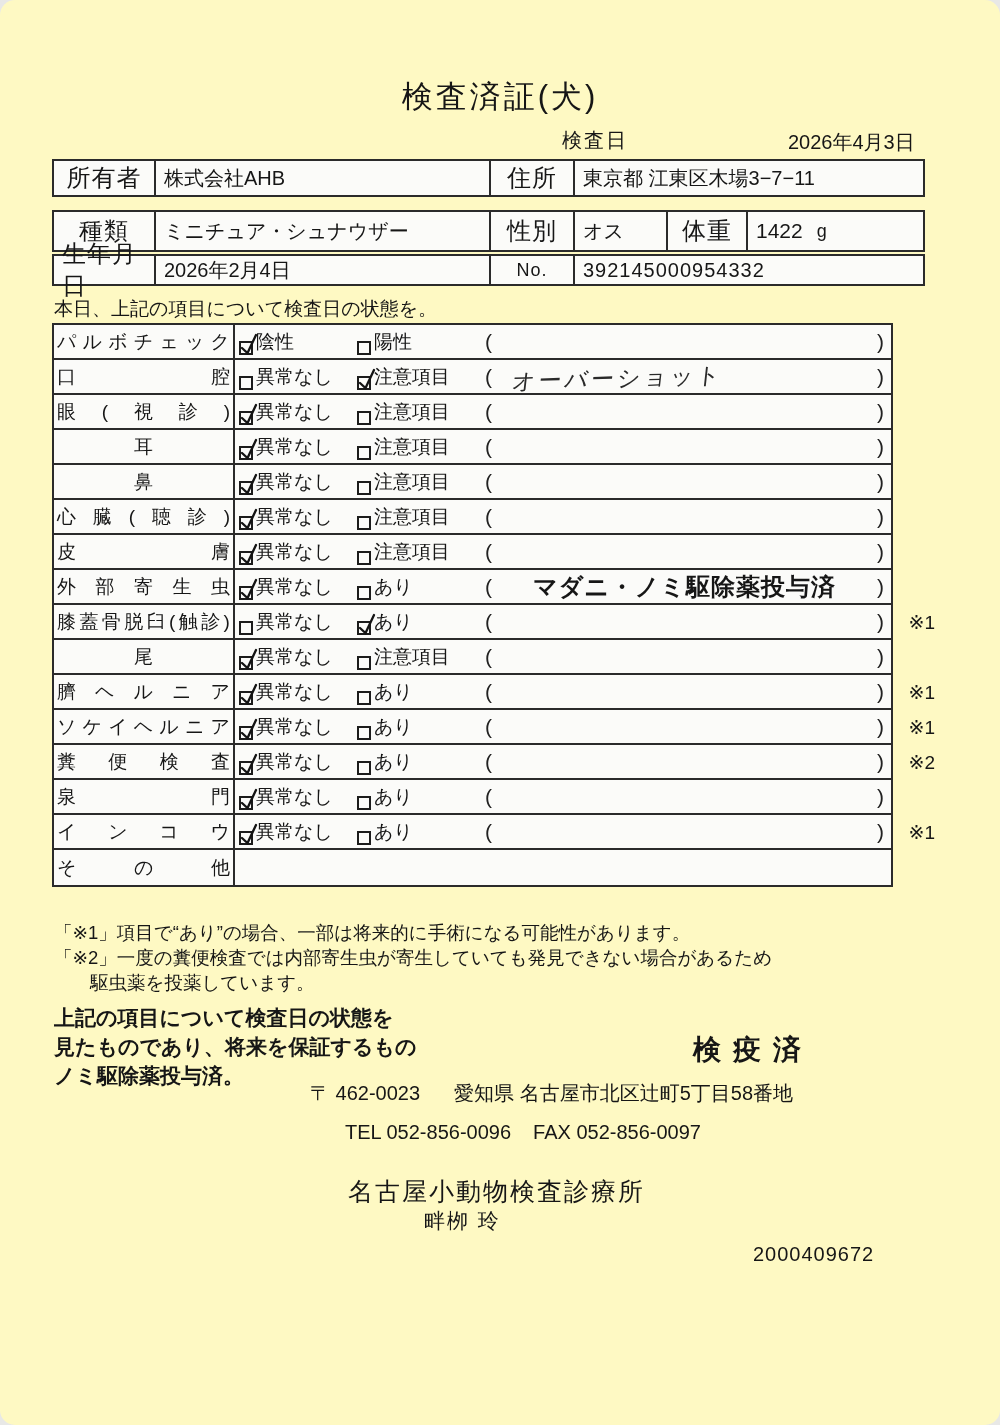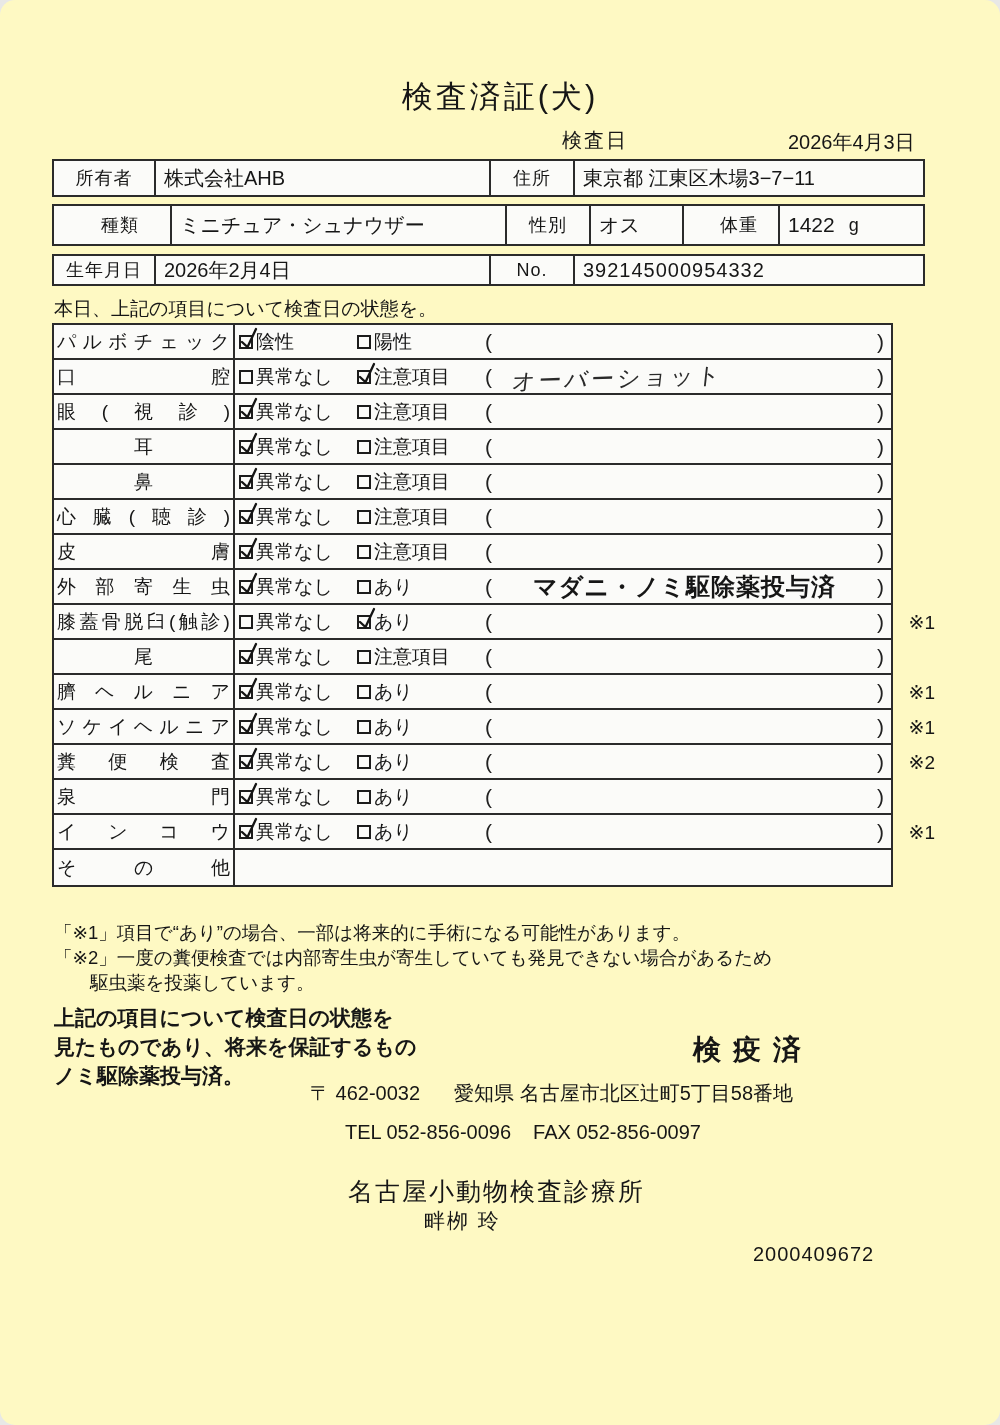--- a/index.html
+++ b/index.html
@@ -16,44 +16,44 @@
            font-size:31px; font-weight:500; letter-spacing:3px; }
 
   
   .insp-label { top:127px; left:562px; font-size:20px; letter-spacing:2px; }
   .insp-date  { top:129px; left:788px; width:146px; font-size:20px; }
 
   
   .hbox { left:52px; width:873px; display:flex; border:2px solid #2b2b2b; background:#fbfbf9; }
   .hbox .cell { display:flex; align-items:center; border-right:2px solid #2b2b2b; padding:0 8px; }
   .hbox .cell:last-child { border-right:none; }
-  .hbox .lab { justify-content:center; font-size:18px; letter-spacing:1px; }
+  .hbox .lab { justify-content:center; font-size:24px; letter-spacing:1px; }
   .hbox .val { font-size:20px; }
   .box1 { top:159px; height:38px; }
-  .box2 { top:204px; height:42px;padding-left:16px; }
+  .box2 { top:210px; height:42px; }
   .box3 { top:254px; height:32px; }
   .w-lab1 { width:102px; } .w-val1 { width:335px; } .w-lab2 { width:84px; }
-  .w-sex  { width:93px; }  .w-wlab { width:80px;margin-left:16px; }
+  .w-sex  { width:93px; }  .w-wlab { width:80px; }
   .weight-cell { flex:1; justify-content:flex-start; padding-right:16px; gap:14px; }
   .weight-num { font-size:21px; } .weight-unit { font-size:18px; }
   .no-val { font-size:22px; letter-spacing:1px; }
 
   
   .intro { top:296px; left:54px; font-size:19px; }
 
   
   .exam-table { top:323px; left:52px; width:841px; border:2px solid #2b2b2b; background:#fbfbf9; }
   .exam-row { position:relative; display:flex; height:35px; border-bottom:2px solid #2b2b2b; }
   .exam-row:last-child { border-bottom:none; }
   .exam-lbl { width:181px; border-right:2px solid #2b2b2b; display:flex;
               align-items:center; justify-content:space-between;
               padding:0 3px; font-size:19px; }
   .exam-lbl.center { justify-content:center; }
   .exam-content { flex:1; display:flex; align-items:center; padding-left:4px; }
-  .opt { display:flex; align-items:center; gap:3px; font-size:19px; }
+  .opt { display:flex; align-items:flex-end; gap:3px; font-size:19px; }
   .opt1 { width:118px; } .opt2 { width:128px; }
   .cb { position:relative; width:14px; height:14px; border:2px solid #1c1c1c; flex:0 0 auto; }
   .cb svg { position:absolute; left:-2px; top:-11px; overflow:visible; }
   .paren-area { flex:1; display:flex; align-items:center; padding-right:7px; }
   .p-open, .p-close { font-size:21px; color:#222; }
   .note-slot { flex:1; font-size:19px; }
   .note-handwritten { text-align:left; padding-left:20px; font-size:23px; letter-spacing:3px;
                       transform:rotate(-1.8deg) skewX(-8deg); color:#2a2a2a; }
   .note-printed { text-align:center; font-weight:bold; font-size:24px; letter-spacing:1px; }
   .mark { position:absolute; right:-44px; top:50%; transform:translateY(-50%);
@@ -544,21 +544,21 @@
 
   <div class="abs disclaimer">
     <div>上記の項目について検査日の状態を</div>
     <div>見たものであり、将来を保証するもの</div>
     <div>ノミ駆除薬投与済。</div>
   </div>
 
   <div class="abs stamp">検疫済</div>
 
   <div class="abs addr">
-    <span>〒 462-0032</span><span class="gap"></span><span>愛知県 名古屋市北区辻町5丁目58番地</span>
+    <span>〒 462-0023</span><span class="gap"></span><span>愛知県 名古屋市北区辻町5丁目58番地</span>
   </div>
 
   <div class="abs telfax">
     <span>TEL 052-856-0096</span><span class="gap"></span><span>FAX 052-856-0097</span>
   </div>
 
   <div class="abs clinic">名古屋小動物検査診療所</div>
   <div class="abs vet">畔栁 玲</div>
   <div class="abs serial">2000409672</div>
 

